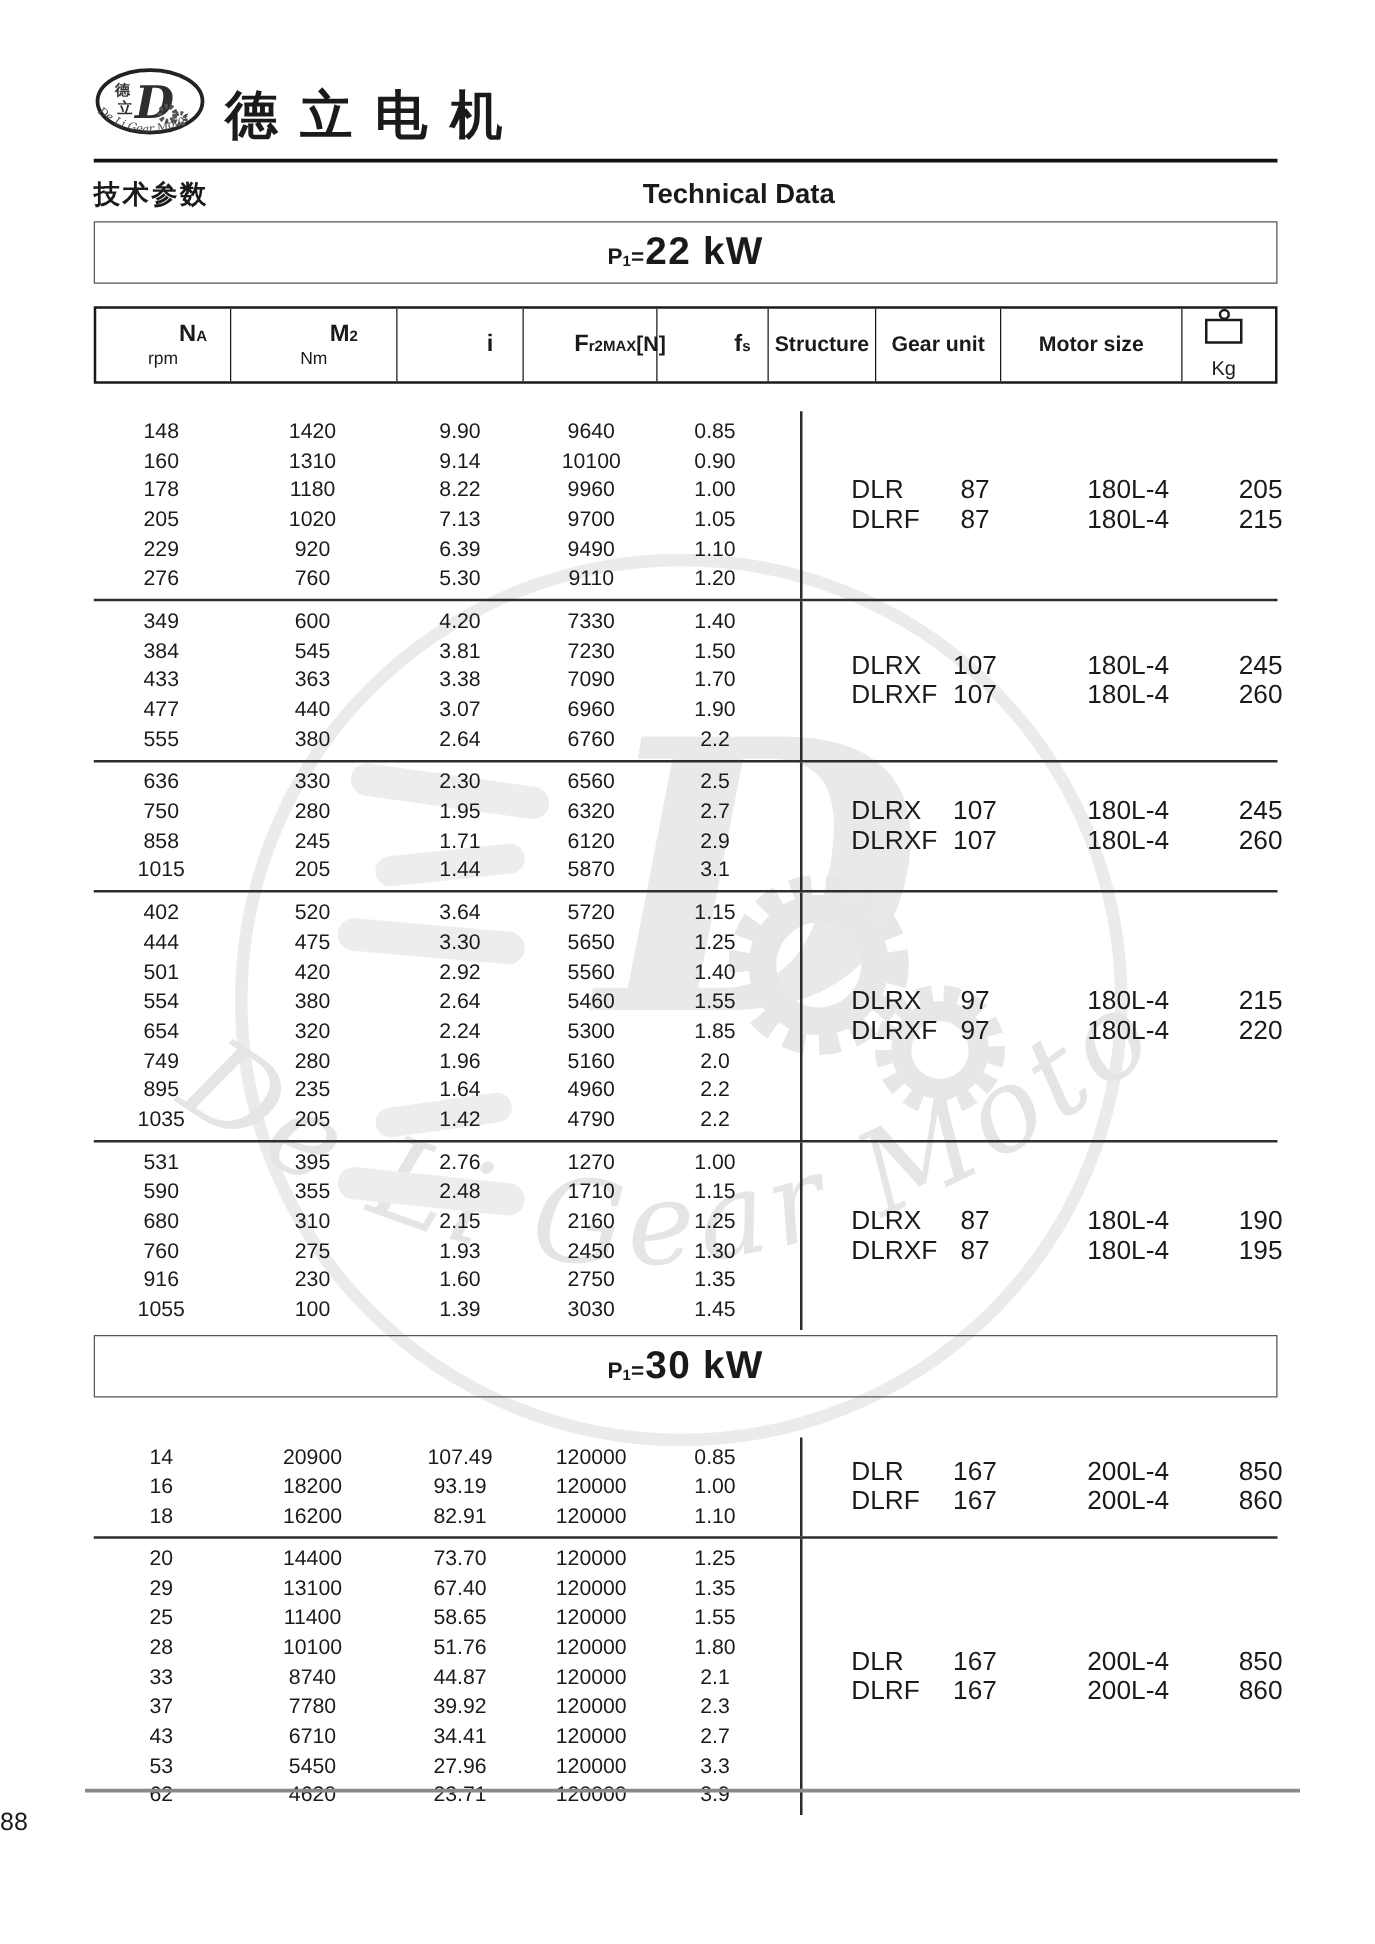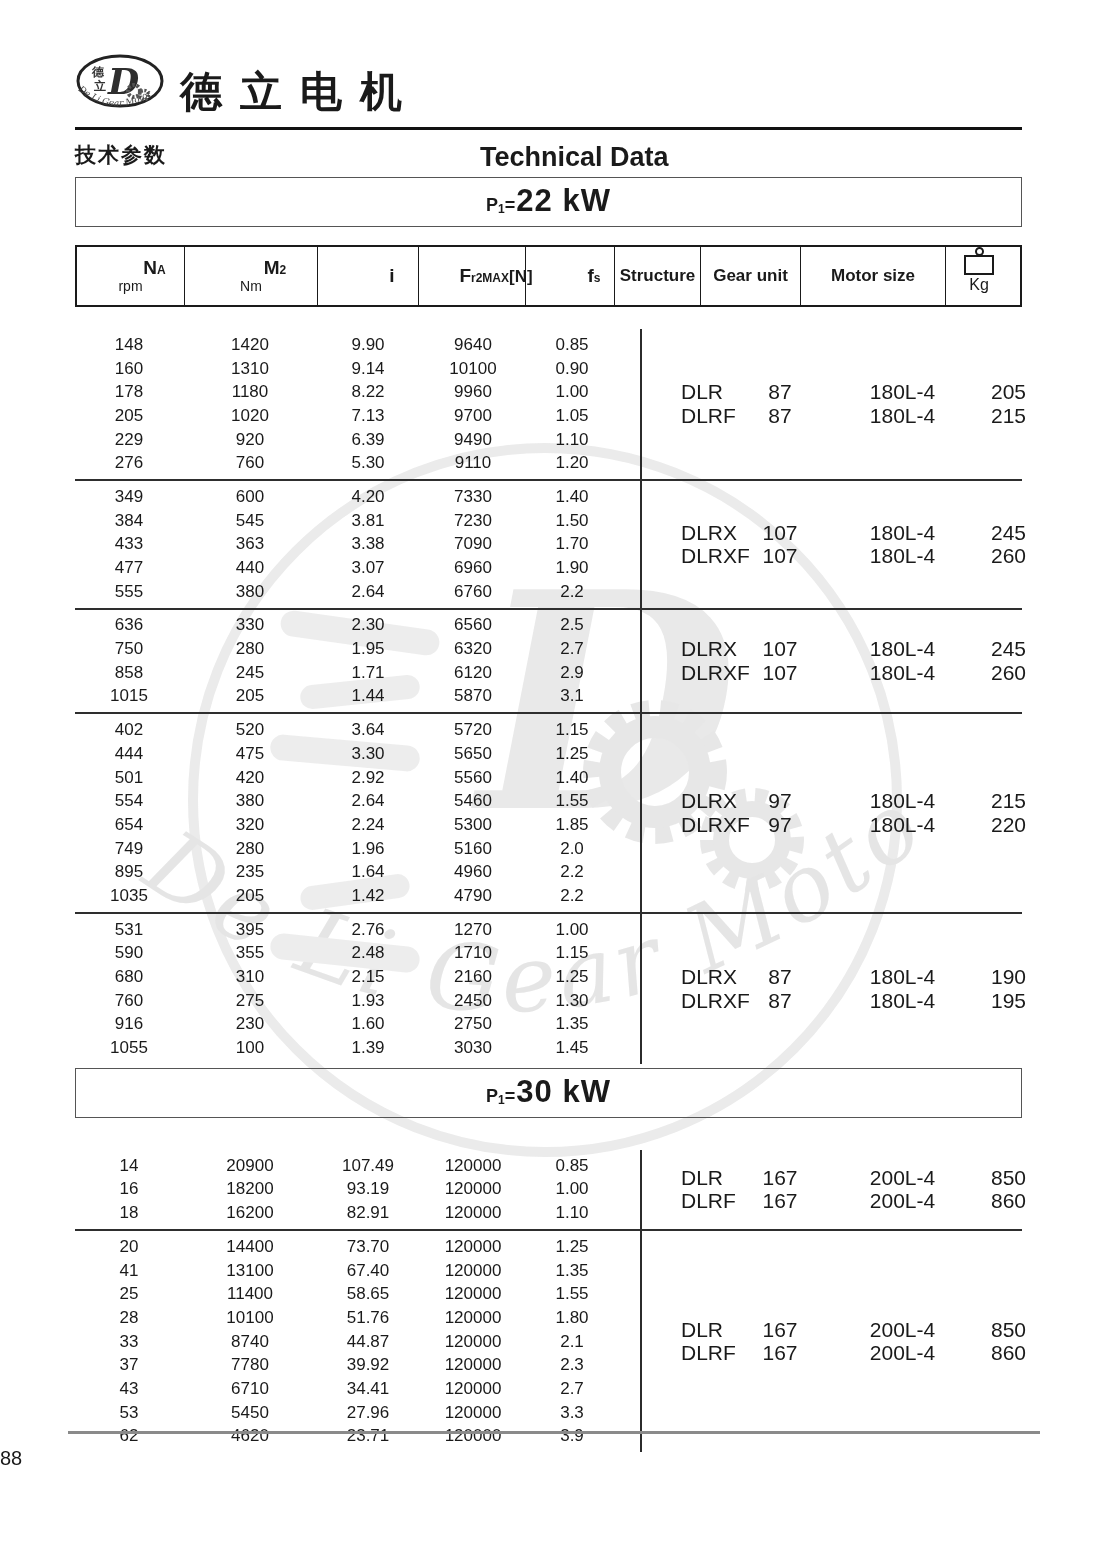--- a/index.html
+++ b/index.html
@@ -6,40 +6,40 @@
   .page{position:relative;width:1100px;height:1555px;background:#fff;overflow:hidden;
         font-family:"Liberation Sans",sans-serif;color:#1a1a1a;}
   
   .wm{position:absolute;left:0;top:0;width:1100px;height:1555px;z-index:0;pointer-events:none;}
   
   .logo{position:absolute;left:70px;top:52px;width:104px;height:72px;z-index:2;}
   .brand{position:absolute;left:180px;top:64px;z-index:2;font-family:"DejaVu Serif",serif;
          font-size:42px;font-weight:bold;letter-spacing:18px;white-space:nowrap;}
   .toprule{position:absolute;left:75px;top:127px;width:947px;height:3px;background:#111;z-index:2;}
   .sec-zh{position:absolute;left:75px;top:141px;font-size:21px;font-weight:bold;z-index:2;letter-spacing:2px;}
-  .sec-en{position:absolute;left:480px;top:142px;width:270px;font-size:27px;font-weight:bold;z-index:2;}
+  .sec-en{position:absolute;left:456px;top:142px;width:270px;text-align:center;font-size:22px;font-weight:bold;z-index:2;}
   
   .content{position:absolute;left:75px;top:177px;width:947px;z-index:1;}
   .pbox{height:46px;border:1px solid #555;display:flex;align-items:baseline;justify-content:center;
         margin-bottom:18px;background:transparent;padding-top:2px;}
   .pbox .pt{font-size:18px;font-weight:bold;}
   .pbox sub{font-size:12px;font-weight:bold;vertical-align:baseline;position:relative;top:2px;}
   .pbox .pv{font-size:31px;font-weight:900;letter-spacing:1px;margin-left:1px;line-height:42px;}
   .pbox2{margin-top:4px;}
   
   .cols{display:grid;grid-template-columns:107px 133px 101px 107px 89px 86px 100px 145px 67px;
         border:2px solid #1a1a1a;height:58px;}
   .hcell{border-left:1px solid #1a1a1a;display:flex;flex-direction:column;align-items:center;justify-content:center;}
   .hcell.first{border-left:none;}
   .hmain{font-size:19px;font-weight:bold;line-height:1.05;margin-left:48px;}
   .hmain .hsub{font-size:12px;font-weight:bold;}
   .hmain .hbr{font-size:17px;font-weight:bold;}
   .hunit{font-size:14px;line-height:1.15;}
   .hsingle{font-size:17px;font-weight:bold;}
-  .kgcell{justify-content:flex-start;}
+  .kgcell{justify-content:space-between;}
   .wicon{width:26px;height:16px;border:2px solid #1a1a1a;position:relative;margin-top:8px;background:transparent;}
   .wicon:before{content:'';position:absolute;top:-10px;left:50%;margin-left:-4px;width:5px;height:5px;
         border:2px solid #1a1a1a;border-radius:50%;background:transparent;}
   .kglabel{font-size:16px;line-height:1.2;}
   
   .blocks{padding-top:22px;}
   .blocks.b2{padding-top:14px;}
   .t-block{display:flex;gap:23px;}
   .t-left{display:grid;grid-template-columns:108px 134px 102px 108px 90px;grid-auto-rows:23.7px;
           width:542px;padding:4px 0;}
@@ -412,21 +412,21 @@
           </div>
         </div>
         <div class="t-sep"></div>
         <div class="t-block">
           <div class="t-left">
             <div class="t-cell">20</div>
             <div class="t-cell">14400</div>
             <div class="t-cell">73.70</div>
             <div class="t-cell">120000</div>
             <div class="t-cell">1.25</div>
-            <div class="t-cell">41</div>
+            <div class="t-cell">29</div>
             <div class="t-cell">13100</div>
             <div class="t-cell">67.40</div>
             <div class="t-cell">120000</div>
             <div class="t-cell">1.35</div>
             <div class="t-cell">25</div>
             <div class="t-cell">11400</div>
             <div class="t-cell">58.65</div>
             <div class="t-cell">120000</div>
             <div class="t-cell">1.55</div>
             <div class="t-cell">28</div>

